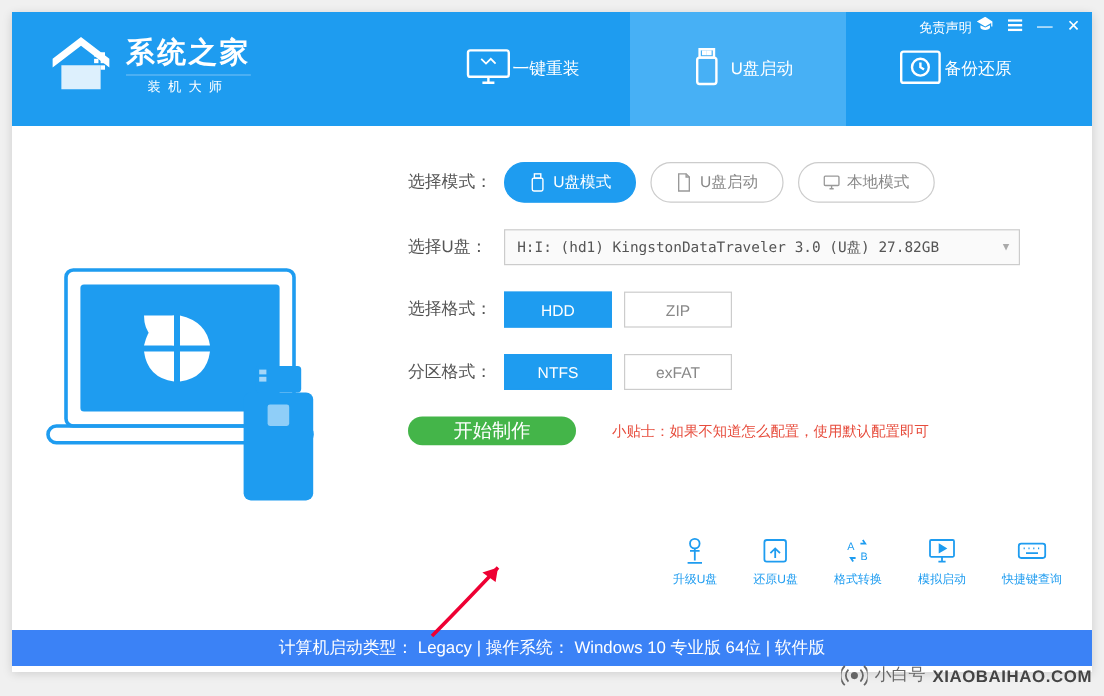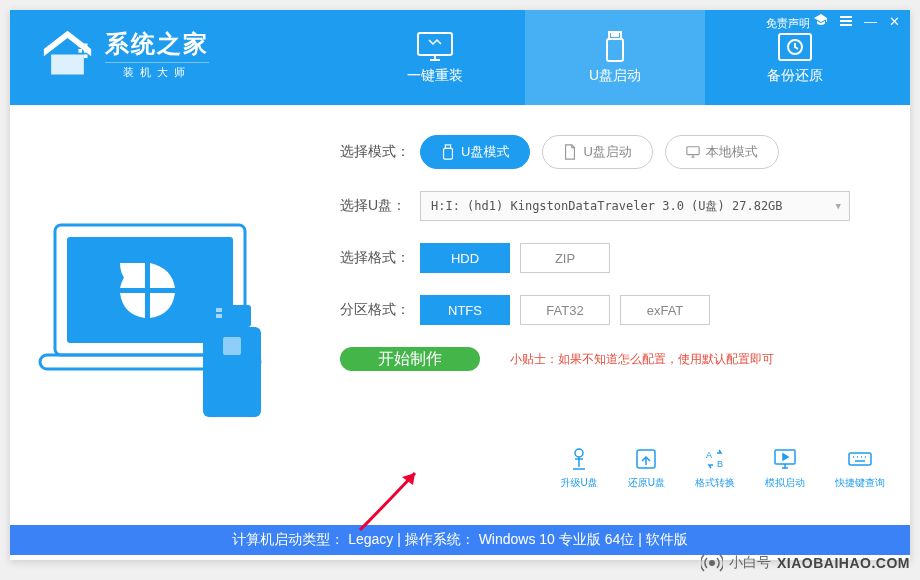--- a/index.html
+++ b/index.html
@@ -15,21 +15,21 @@
 .titlebar .ctrls { position: absolute; top: 4px; right: 10px; display: flex; gap: 12px; font-size: 13px; }
 .titlebar .ctrls span { cursor: pointer; }
 
 .logo { position: absolute; left: 30px; top: 18px; display: flex; align-items: center; gap: 10px; }
 .logo-icon { width: 55px; height: 50px; }
 .logo-text { display: flex; flex-direction: column; }
 .logo-text .t1 { font-size: 24px; font-weight: bold; letter-spacing: 2px; }
 .logo-text .t2 { font-size: 11px; letter-spacing: 6px; margin-top: 2px; border-top: 1px solid rgba(255,255,255,0.4); padding-top: 2px; text-align: center; }
 
 .tabs { position: absolute; bottom: 0; left: 335px; display: flex; }
-.tab { width: 180px; height: 95px; display: flex; flex-direction: column; align-items: center; justify-content: center; cursor: pointer; }
+.tab { width: 180px; height: 95px; display: flex; align-items: center; justify-content: center; cursor: pointer; }
 .tab.active { background: #47b0f5; }
 .tab-icon { width: 40px; height: 34px; margin-bottom: 3px; }
 .tab-label { font-size: 14px; }
 
 .content { position: relative; height: 420px; padding: 30px 40px 16px 40px; }
 
 .illustration { position: absolute; left: 25px; top: 100px; width: 250px; height: 230px; }
 
 .form { margin-left: 290px; }
 .row { display: flex; align-items: center; margin-bottom: 22px; }
@@ -201,21 +201,20 @@
 
       <div class="row">
         <div class="row-label">选择格式：</div>
         <div class="segbtn active">HDD</div>
         <div class="segbtn">ZIP</div>
       </div>
 
       <div class="row">
         <div class="row-label">分区格式：</div>
         <div class="segbtn active">NTFS</div>
-        <div class="segbtn">FAT32</div>
         <div class="segbtn">exFAT</div>
       </div>
 
       <div class="start-row">
         <div class="start-btn">开始制作</div>
         <div class="tip">小贴士：如果不知道怎么配置，使用默认配置即可</div>
       </div>
 
     </div>
 

